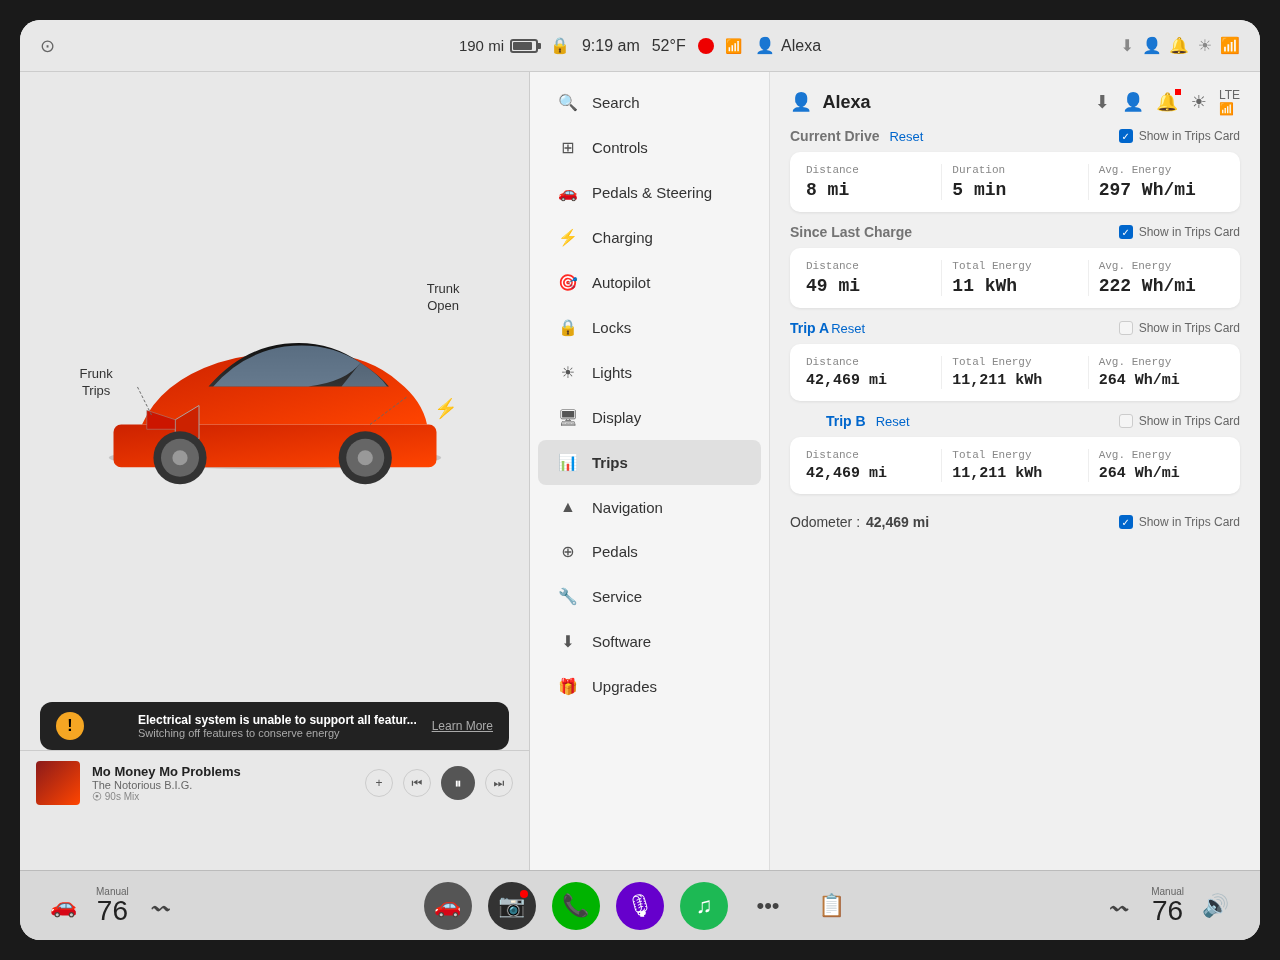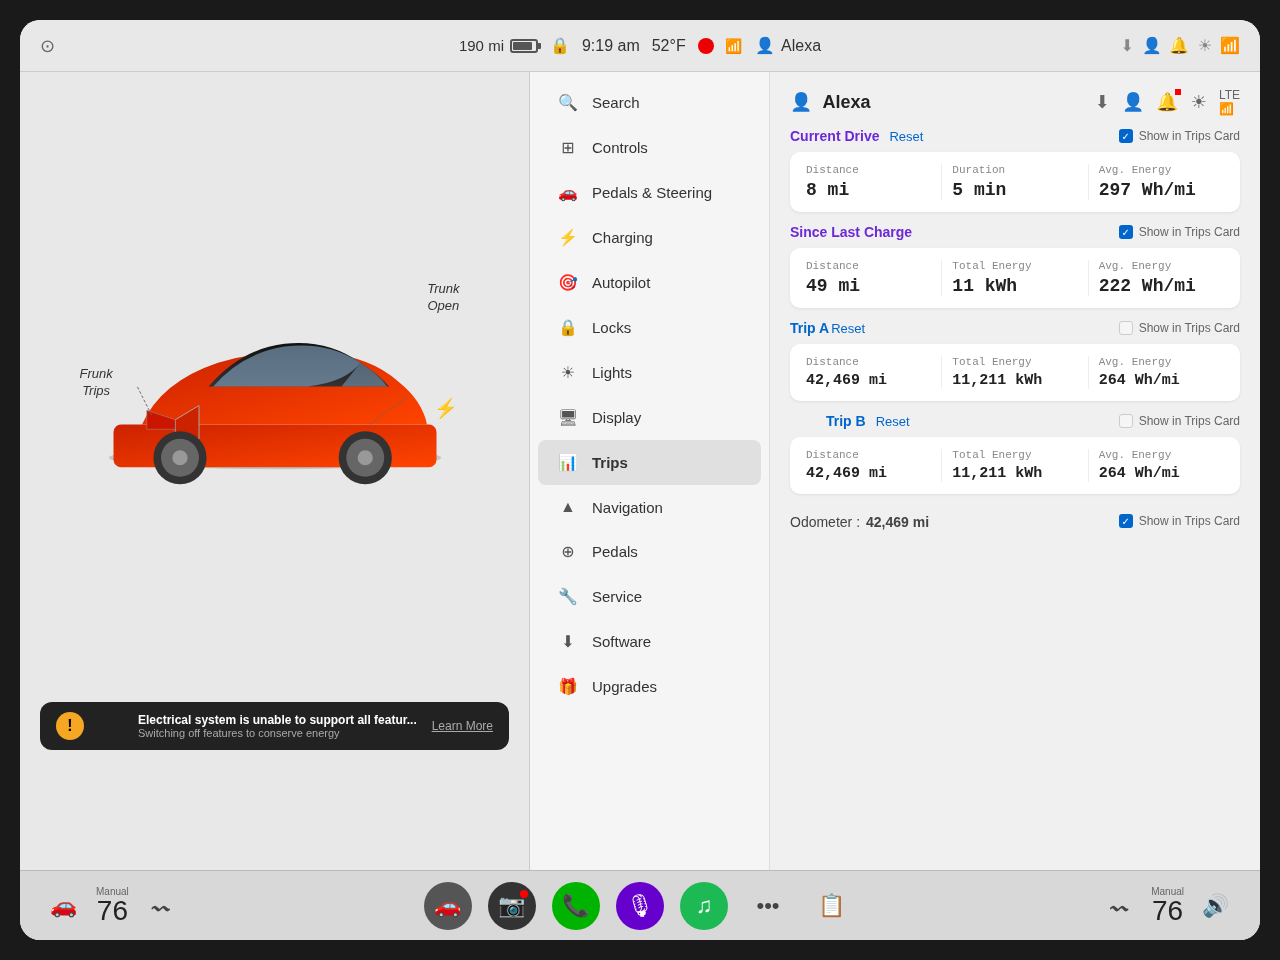--- a/index.html
+++ b/index.html
@@ -128,21 +128,20 @@
       align-items: center;
       justify-content: center;
     }
 
     .trunk-label, .frunk-label {
       position: absolute;
       font-size: 13px;
       color: #333;
       font-weight: 500;
       line-height: 1.3;
-      font-style: italic;
     }
     .trunk-label {
       top: 30px;
       right: 30px;
       text-align: center;
     }
     .frunk-label {
       top: 110px;
       left: 10px;
       text-align: center;
@@ -305,21 +304,21 @@
     .section-header {
       display: flex;
       align-items: center;
       justify-content: space-between;
       margin-bottom: 8px;
       margin-top: 12px;
     }
     .section-title {
       font-size: 14px;
       font-weight: 600;
-      color: #6d28d9;
+      color: #737373;
     }
     .section-title.blue { color: #0066cc; }
     .reset-btn {
       font-size: 13px;
       color: #0066cc;
       cursor: pointer;
       font-weight: 500;
     }
     .show-trips-label {
       display: flex;
@@ -363,21 +362,21 @@
       font-weight: 600;
       color: #222;
     }
     .stat-divider {
       width: 1px;
       background: #eee;
     }
 
     .odometer-row {
       display: flex;
-      align-items: flex-start;
+      align-items: center;
       justify-content: space-between;
       padding: 10px 0;
       font-size: 14px;
       color: #444;
     }
 
     
     .taskbar {
       position: absolute;
       bottom: 0; left: 0; right: 0;
@@ -551,20 +550,37 @@
 
       <div class="alert-banner">
         <div class="alert-icon">!</div>
         <div class="alert-text">
           <div class="alert-title">Electrical system is unable to support all featur...</div>
           <div class="alert-subtitle">Switching off features to conserve energy</div>
         </div>
         <span class="learn-more">Learn More</span>
       </div>
 
+      <div class="music-player">
+        <div class="album-art"></div>
+        <div class="track-info">
+          <div class="track-name">Mo Money Mo Problems</div>
+          <div class="track-artist">The Notorious B.I.G.</div>
+          <div class="track-source">
+            <span style="color:#888;">⦿</span>
+            <span>90s Mix</span>
+          </div>
+        </div>
+        <div class="player-controls">
+          <div class="ctrl-btn">+</div>
+          <div class="ctrl-btn">⏮</div>
+          <div class="play-btn">⏸</div>
+          <div class="ctrl-btn">⏭</div>
+        </div>
+      </div>
     </div>
 
     <div class="menu-panel">
       <div class="menu-item">
         <span class="menu-icon">🔍</span>
         <span>Search</span>
       </div>
       <div class="menu-item">
         <span class="menu-icon">⊞</span>
         <span>Controls</span>

